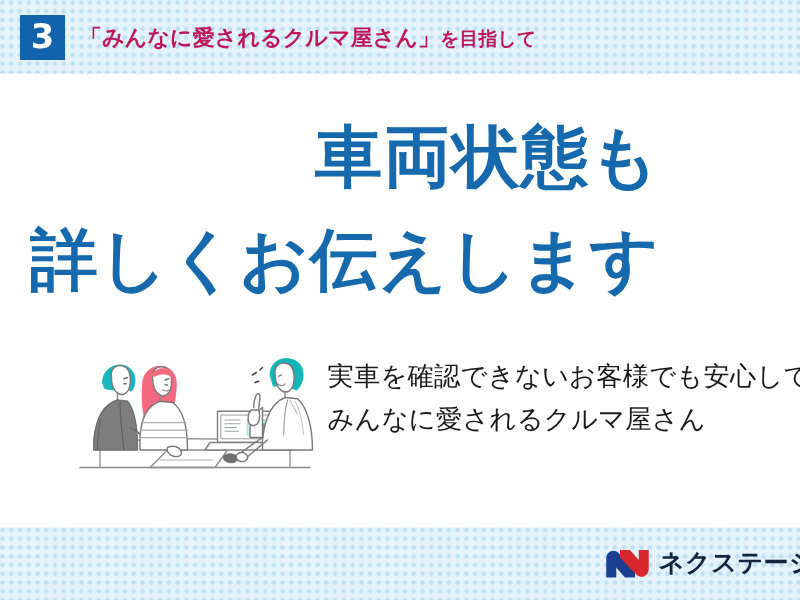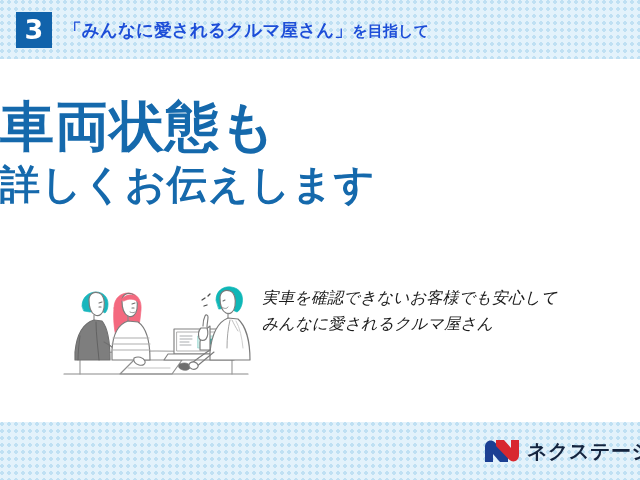--- a/index.html
+++ b/index.html
@@ -52,64 +52,63 @@
     font-size: 27px;
     font-weight: bold;
     line-height: 36px;
     text-align: center;
     letter-spacing: 0;
     flex: 0 0 auto;
     font-family: "DejaVu Sans", sans-serif;
   }
   .header-title {
     margin-left: 12px;
-    color: #1d4ed8;
+    color: #be185d;
     font-weight: bold;
     font-size: 17.5px;
     letter-spacing: 0.2px;
     white-space: nowrap;
   }
   .header-title .small {
     font-size: 15px;
   }
 
   
   .headline {
     position: absolute;
     top: 96px;
     left: 0;
     width: 528px;
-    text-align: left;
+    text-align: right;
     color: #1569ac;
     font-weight: bold;
     line-height: 1.12;
     letter-spacing: 1px;
   }
   .headline .l1 {
     display: block;
     font-size: 54px;
   }
   .headline .l2 {
     display: block;
-    font-size: 40px;
-    margin-top: 6px;
+    font-size: 54px;
+    margin-top: 22px;
   }
 
   
   .body-copy {
     position: absolute;
     top: 285px;
     left: 262px;
     width: 356px;
     color: #1a1a1a;
-    font-size: 16px;
+    font-size: 21px;
     line-height: 1.63;
     letter-spacing: 0.2px;
     white-space: nowrap;
-    font-style: italic;
   }
   .body-copy span { display: block; }
 
   
   .illustration {
     position: absolute;
     top: 278px;
     left: 58px;
     width: 196px;
     height: 105px;

